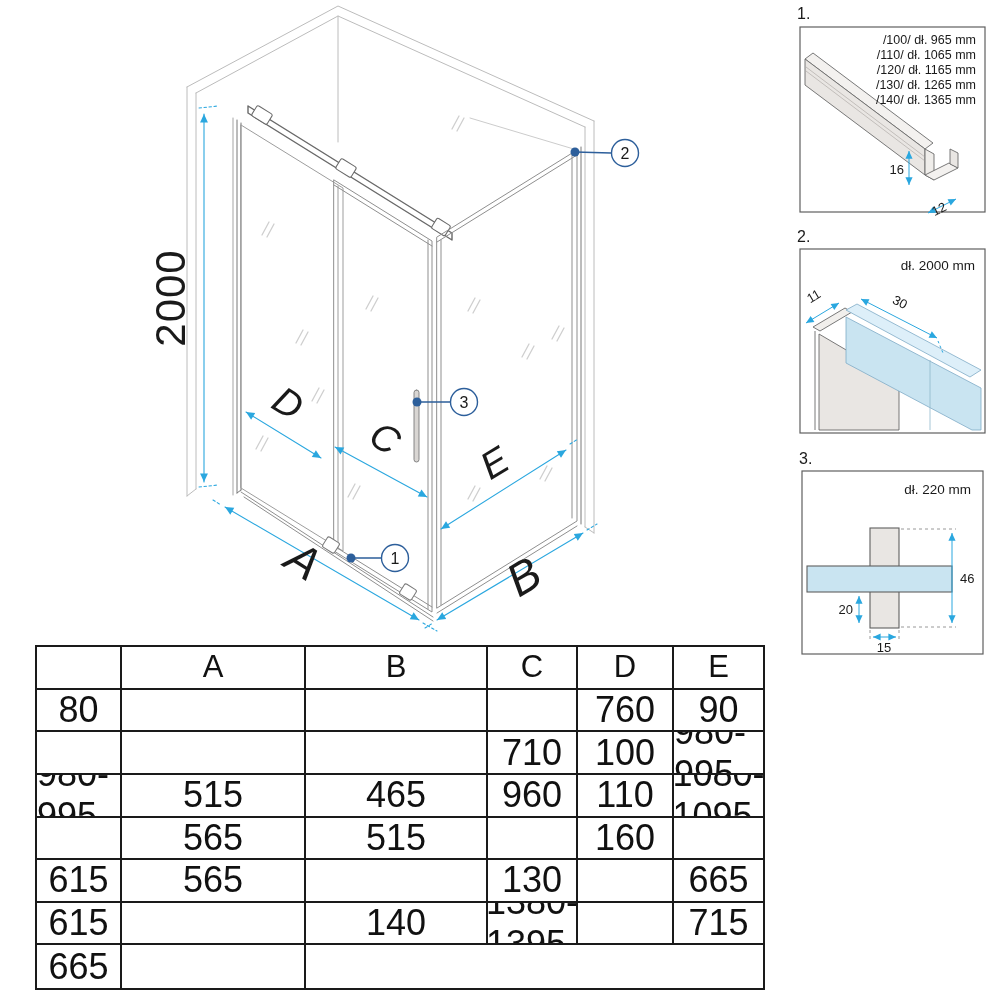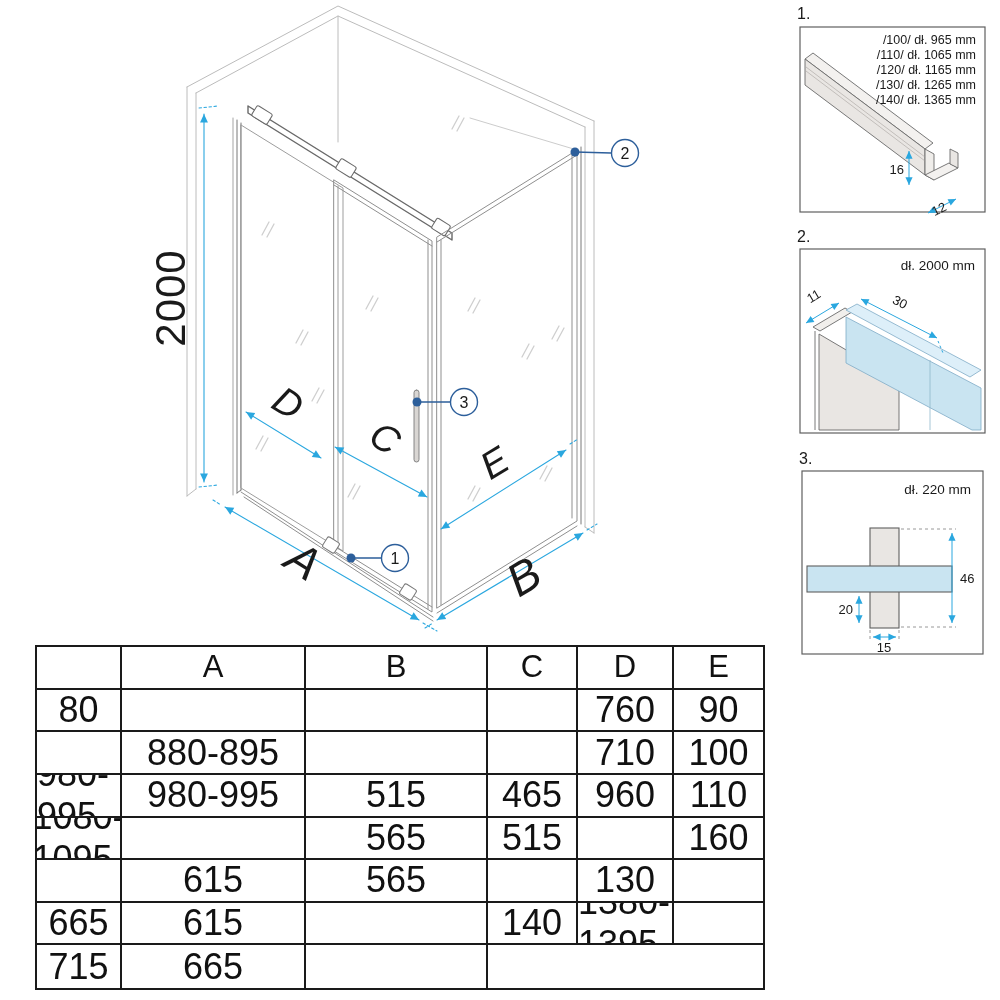--- a/index.html
+++ b/index.html
@@ -244,21 +244,20 @@
   <div class="hdr">E</div>
 
   <div>80</div>
   <div></div>
   <div></div>
   <div></div>
   <div>760</div>
 
   <div>90</div>
   <div></div>
-  <div>880-895</div>
   <div></div>
   <div></div>
   <div>710</div>
 
   <div>100</div>
   <div>980-995</div>
   <div>980-995</div>
   <div>515</div>
   <div>465</div>
   <div>960</div>

